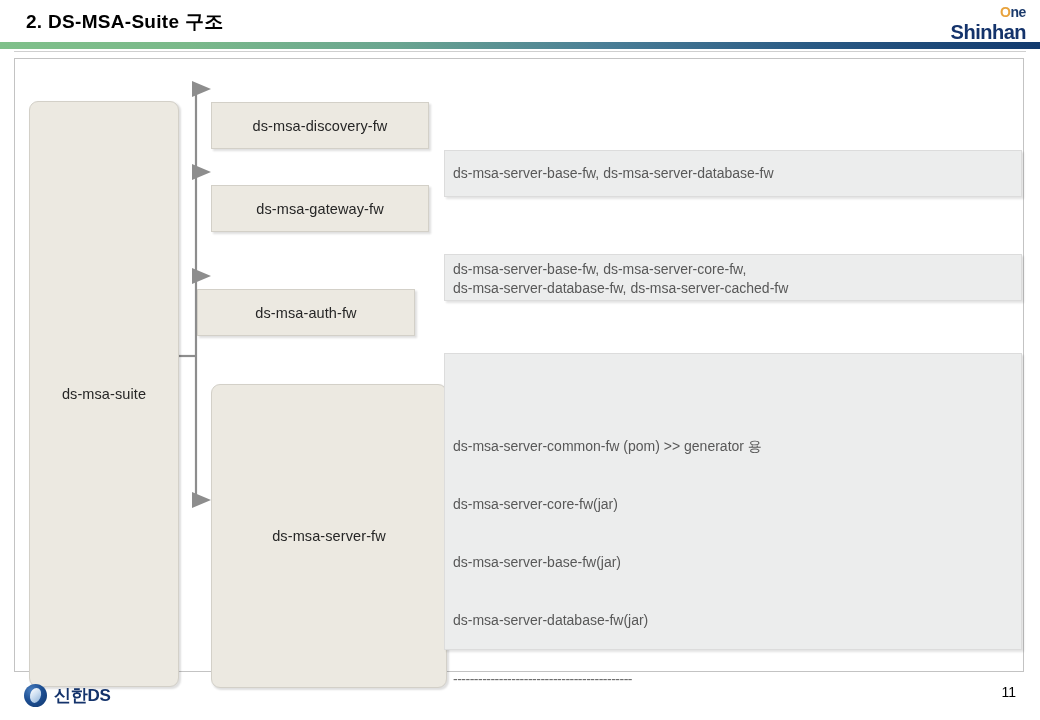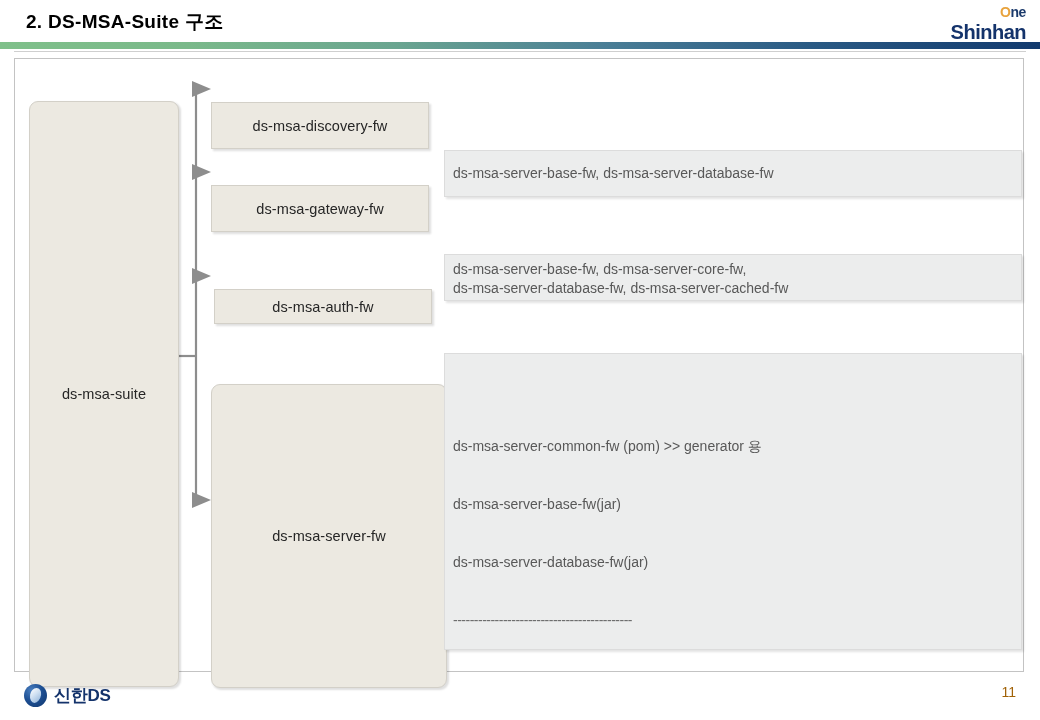--- a/index.html
+++ b/index.html
@@ -121,21 +121,21 @@
   
   #box-suite {
     left: 29px;
     top: 65px;
     width: 150px;
     height: 586px;
     border-radius: 9px;
   }
   #box-discovery { left: 211px; top: 66px;  width: 218px; height: 47px; }
   #box-gateway   { left: 211px; top: 149px; width: 218px; height: 47px; }
-  #box-auth      { left: 214px; top: 253px; width: 218px; height: 35px; }
+  #box-auth      { left: 197px; top: 253px; width: 218px; height: 47px; }
   #box-server    { left: 211px; top: 348px; width: 236px; height: 304px; border-radius: 9px; }
 
   #panel-gateway {
     left: 444px; top: 150px; width: 578px; height: 47px;
     padding: 13px 0 0 8px;
   }
   #panel-auth {
     left: 444px; top: 254px; width: 578px; height: 47px;
     padding: 5px 0 16px 8px;
   }
@@ -199,21 +199,21 @@
     font-size: 17px;
     font-weight: bold;
     color: #14336b;
     letter-spacing: -0.3px;
   }
   #page-number {
     position: absolute;
     right: 24px;
     top: 684px;
     font-size: 14px;
-    color: #a16207;
+    color: #000000;
     margin-left: 29px;
   }
 </style>
 </head>
 <body>
 
 <div id="slide-title">2. DS-MSA-Suite 구조</div>
 <div id="title-rule"></div>
 <div id="title-rule-thin"></div>
 
@@ -265,20 +265,21 @@
 </div>
 
 <div class="gray-box" id="panel-auth">
   <div>ds-msa-server-base-fw,  ds-msa-server-core-fw,</div>
   <div>ds-msa-server-database-fw,  ds-msa-server-cached-fw</div>
 </div>
 
 <div class="gray-box" id="panel-server">
   <div class="server-lines">
     <div>ds-msa-server-common-fw (pom) &gt;&gt; generator 용</div>
+    <div>ds-msa-server-core-fw(jar)</div>
     <div>ds-msa-server-base-fw(jar)</div>
     <div>ds-msa-server-database-fw(jar)</div>
     <div class="sep">-------------------------------------------</div>
     
     
     
     
     
     
   </div>

